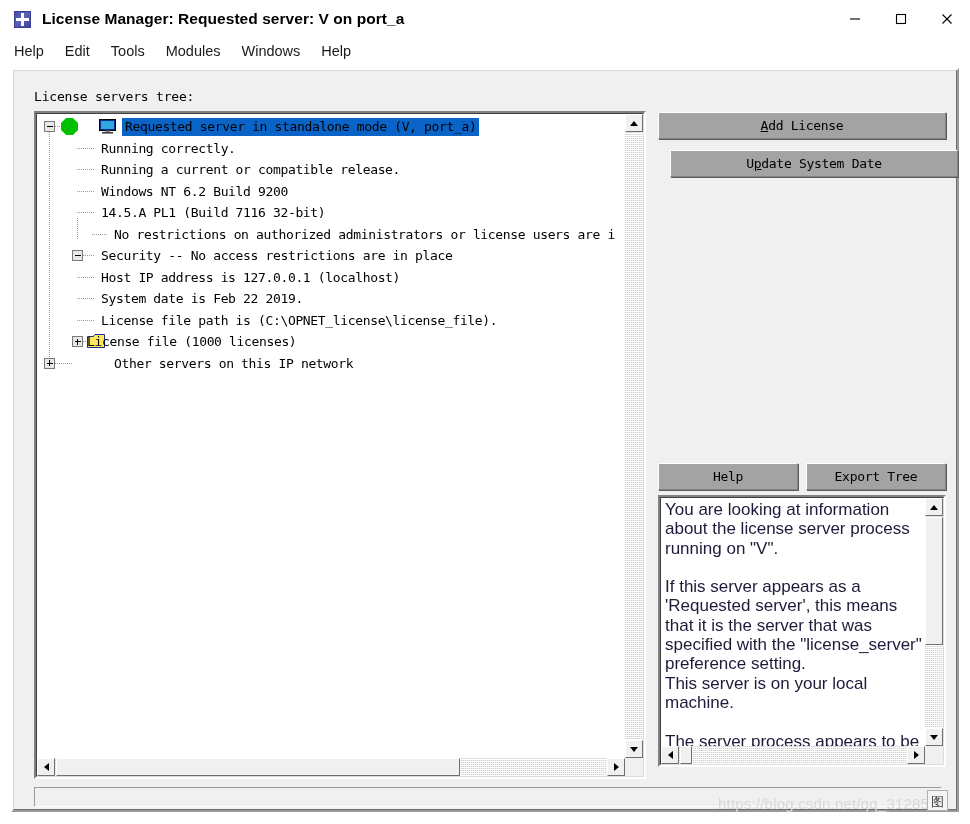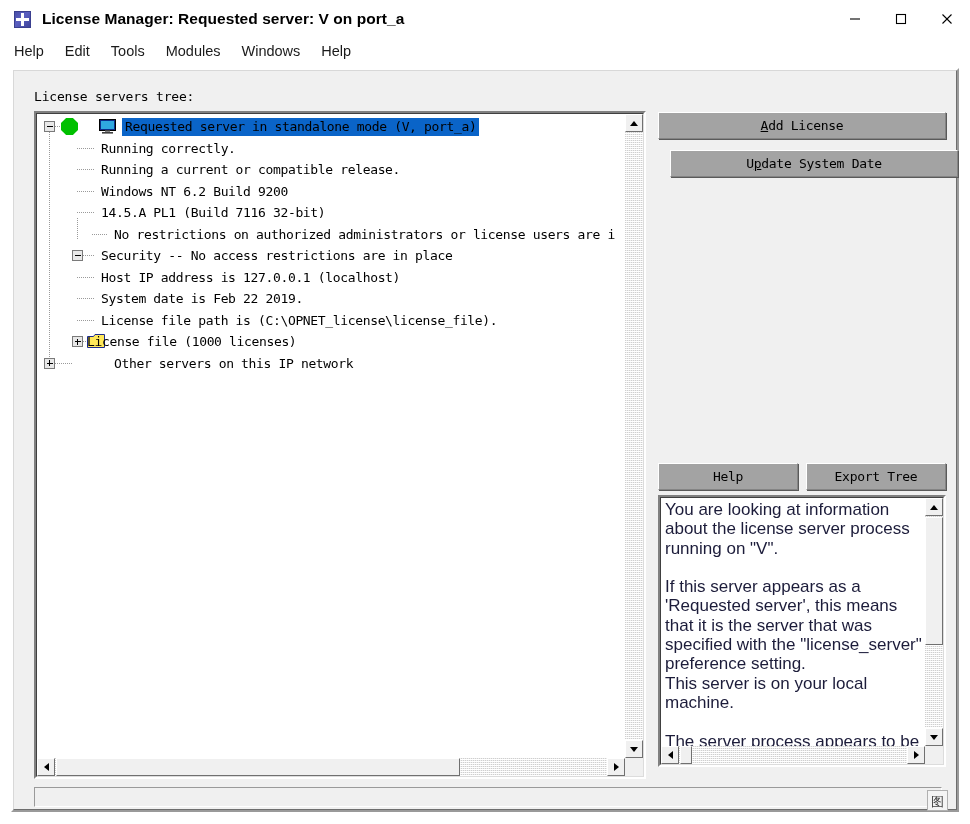--- a/index.html
+++ b/index.html
@@ -598,17 +598,18 @@
           </div>
           <div class="sb-corner"></div>
         </div>
       </div>
 
       <div class="statusbar"></div>
 
     </div>
   </div>
 
+  <div class="watermark">https://blog.csdn.net/qq_31285</div>
   <div class="wm-badge">
     <div class="wm-badge-inner">图</div>
   </div>
 
 </div>
 
 </body></html>

